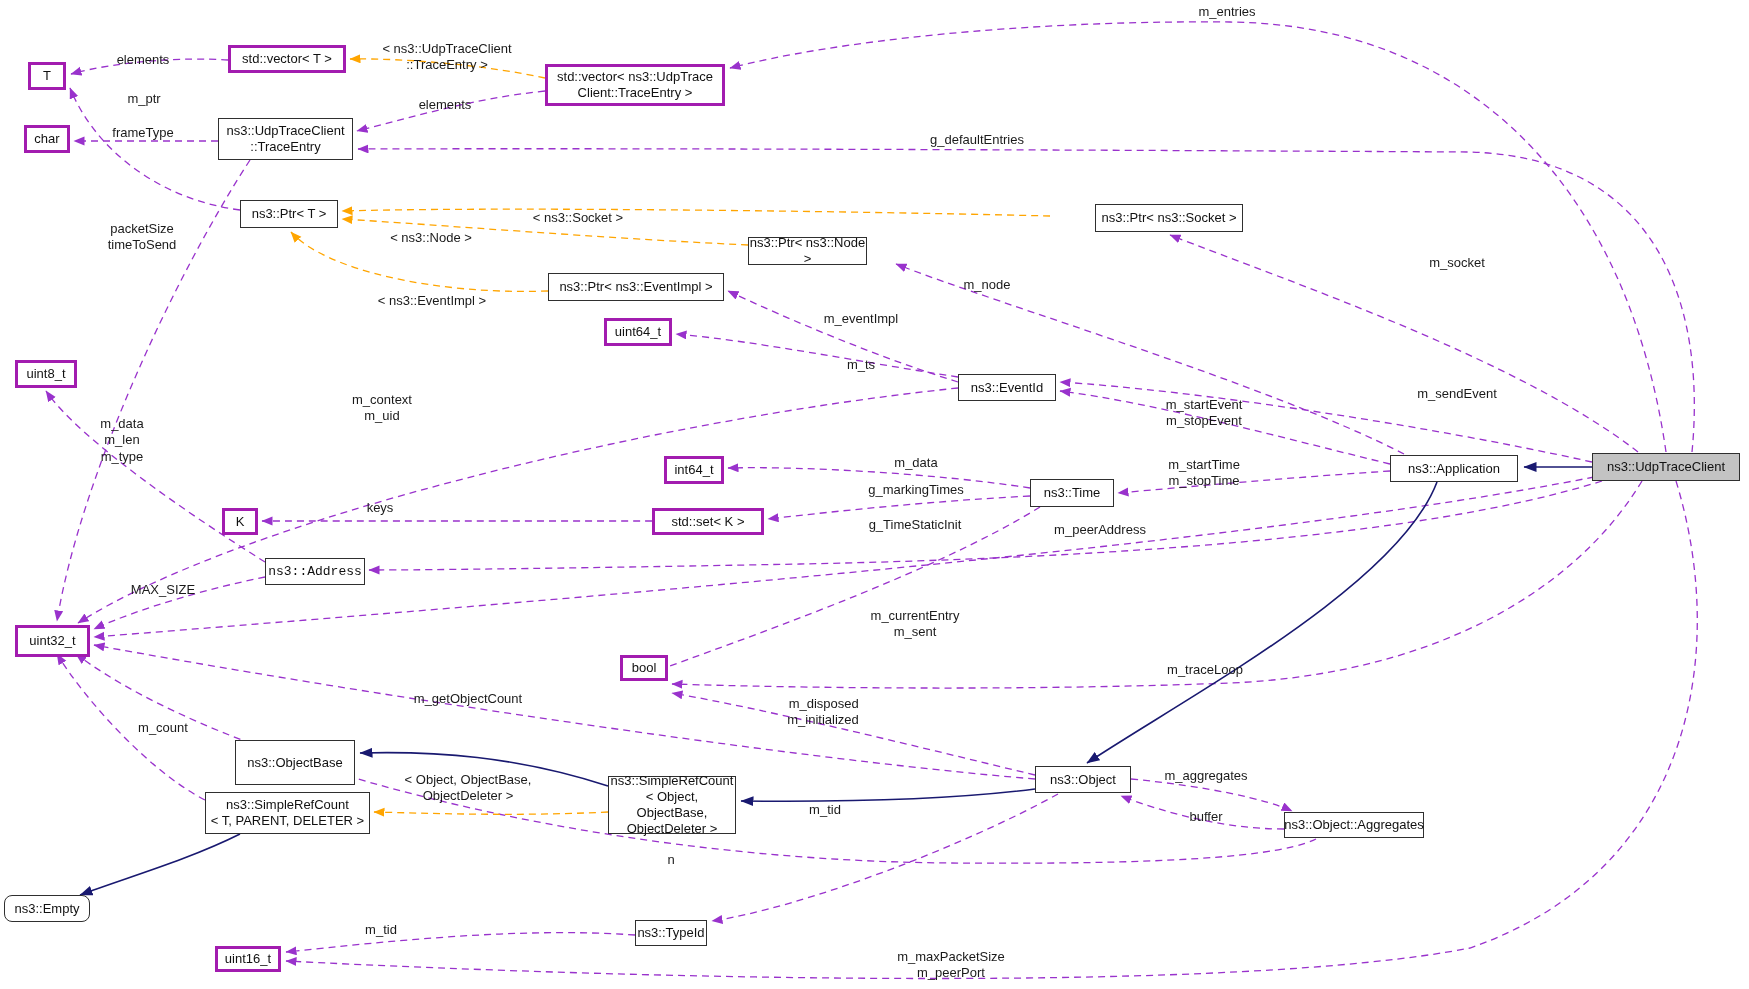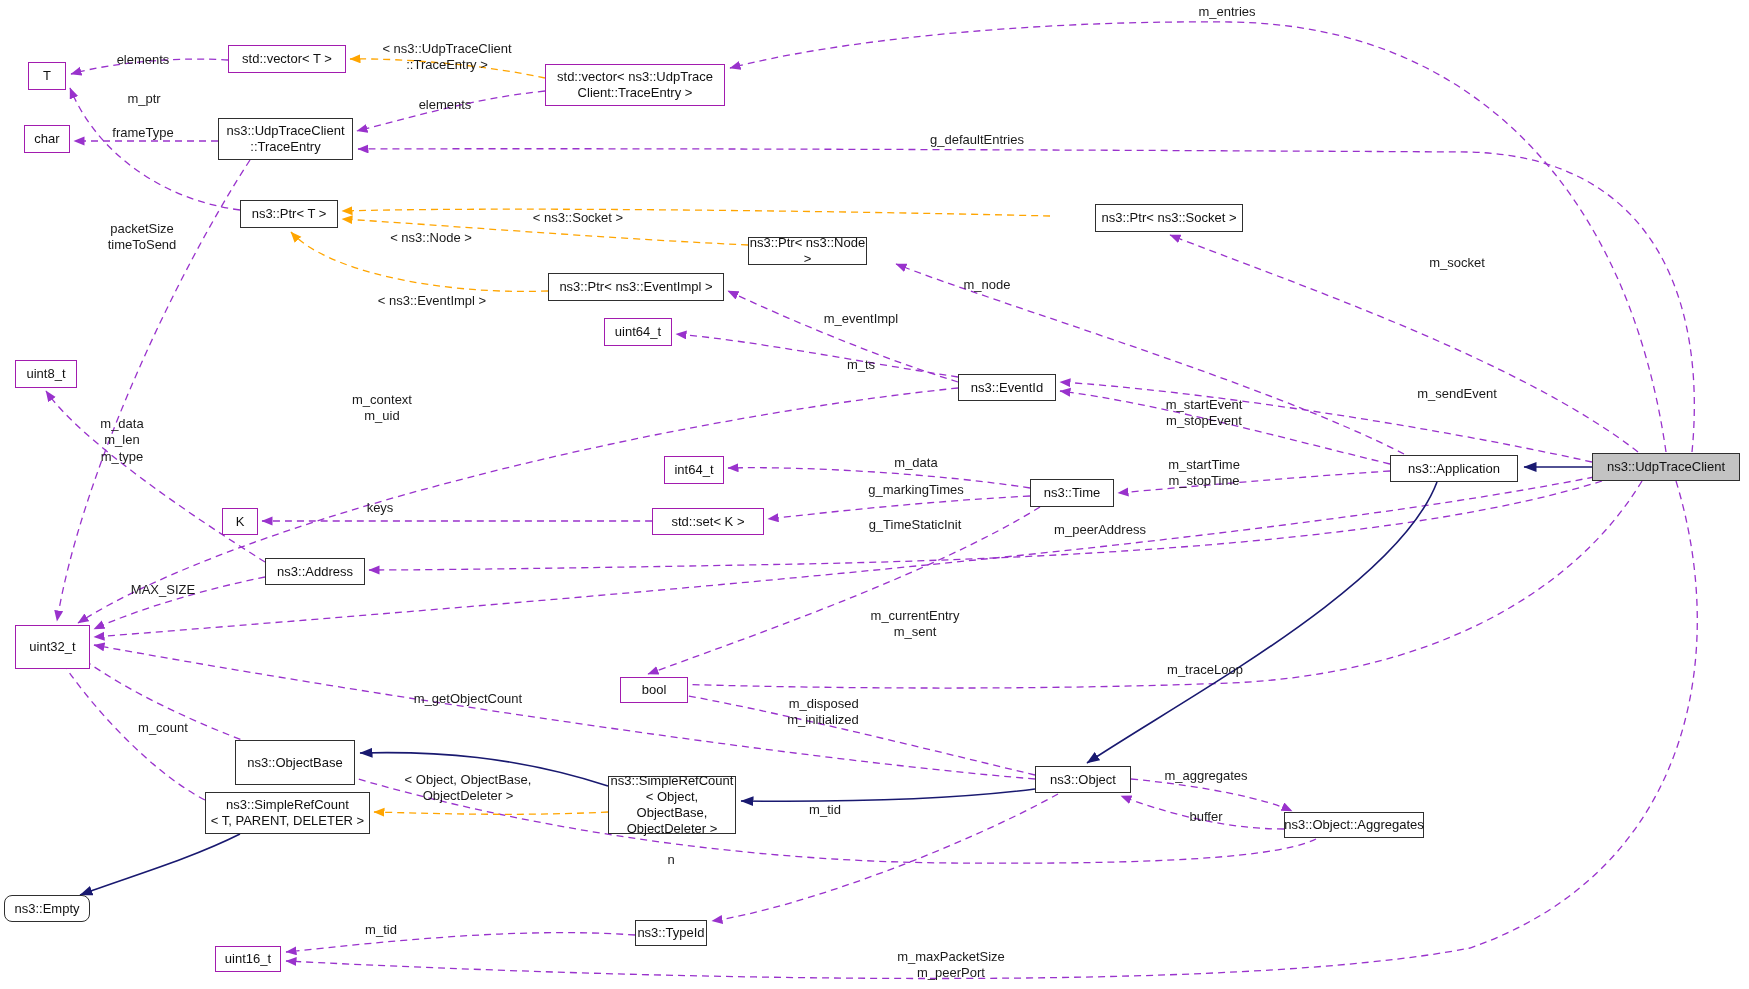--- a/index.html
+++ b/index.html
@@ -2,21 +2,21 @@
 <html><head>
 <meta charset="utf-8">
 <style>
   html,body{margin:0;padding:0;background:#ffffff;}
   #stage{position:relative;width:1749px;height:989px;background:#ffffff;overflow:hidden;
          font-family:"Liberation Sans","DejaVu Sans",sans-serif;}
   #wires{position:absolute;left:0;top:0;width:1749px;height:989px;}
   .node{position:absolute;display:flex;align-items:center;justify-content:center;
         text-align:center;white-space:pre-line;background:#ffffff;color:#111111;
         font-size:13px;line-height:1.22;box-sizing:border-box;z-index:2;cursor:pointer;}
-  .node.ref{border:1px solid #a21caf;}
+  .node.ref{border:3px solid #a21caf;}
   .node.cls{border:1.6px solid #2f2f2f;}
   .node.hl{border:1.6px solid #2f2f2f;background:#c3c3c3;}
   .edge-label{position:absolute;transform:translate(-50%,-50%);white-space:pre-line;
         text-align:center;color:#1a1a1a;font-size:13px;line-height:1.25;z-index:3;
         pointer-events:none;}
   path.e-use{fill:none;stroke:#9932cc;stroke-width:1.3;stroke-dasharray:7 5;}
   path.e-tmpl{fill:none;stroke:#ffa500;stroke-width:1.3;stroke-dasharray:7 5;}
   path.e-inh{fill:none;stroke:#191970;stroke-width:1.6;}
 </style>
 </head>
@@ -96,23 +96,23 @@
     <div class="node cls" style="left: 548px; top: 273px; width: 176px; height: 28px;">ns3::Ptr&lt; ns3::EventImpl &gt;</div>
     <div class="node ref" style="left: 604px; top: 318px; width: 68px; height: 28px;">uint64_t</div>
     <div class="node cls" style="left: 958px; top: 374px; width: 98px; height: 27px;">ns3::EventId</div>
     <div class="node ref" style="left: 15px; top: 360px; width: 62px; height: 28px;">uint8_t</div>
     <div class="node ref" style="left: 664px; top: 456px; width: 60px; height: 28px;">int64_t</div>
     <div class="node cls" style="left: 1030px; top: 479px; width: 84px; height: 28px;">ns3::Time</div>
     <div class="node cls" style="left: 1390px; top: 455px; width: 128px; height: 27px;">ns3::Application</div>
     <div class="node hl" style="left: 1592px; top: 453px; width: 148px; height: 28px;">ns3::UdpTraceClient</div>
     <div class="node ref" style="left: 222px; top: 508px; width: 36px; height: 27px;">K</div>
     <div class="node ref" style="left: 652px; top: 508px; width: 112px; height: 27px;">std::set&lt; K &gt;</div>
-    <div class="node cls" style="left: 265px; top: 558px; width: 100px; height: 27px;">ns3::Address</div>
-    <div class="node ref" style="left: 15px; top: 625px; width: 75px; height: 44px;">uint32_t</div>
-    <div class="node ref" style="left: 620px; top: 677px; width: 68px; height: 26px;">bool</div>
+    <div class="node cls" style="left: 265px; top: 558px; width: 100px; height: 27px; font-family: Liberation Mono, monospace;">ns3::Address</div>
+    <div class="node ref" style="left: 15px; top: 625px; width: 75px; height: 32px;">uint32_t</div>
+    <div class="node ref" style="left: 620px; top: 655px; width: 48px; height: 26px;">bool</div>
     <div class="node cls" style="left: 235px; top: 740px; width: 120px; height: 45px;">ns3::ObjectBase</div>
     <div class="node cls" style="left: 205px; top: 792px; width: 165px; height: 42px;">ns3::SimpleRefCount
 &lt; T, PARENT, DELETER &gt;</div>
     <div class="node cls" style="left: 608px; top: 776px; width: 128px; height: 58px;">ns3::SimpleRefCount
 &lt; Object, ObjectBase,
 ObjectDeleter &gt;</div>
     <div class="node cls" style="left: 1035px; top: 766px; width: 96px; height: 27px;">ns3::Object</div>
     <div class="node cls" style="left: 1284px; top: 812px; width: 140px; height: 26px;">ns3::Object::Aggregates</div>
     <div class="node cls" style="left: 4px; top: 895px; width: 86px; height: 27px; border-radius: 8px;">ns3::Empty</div>
     <div class="node cls" style="left: 635px; top: 920px; width: 72px; height: 26px;">ns3::TypeId</div>

